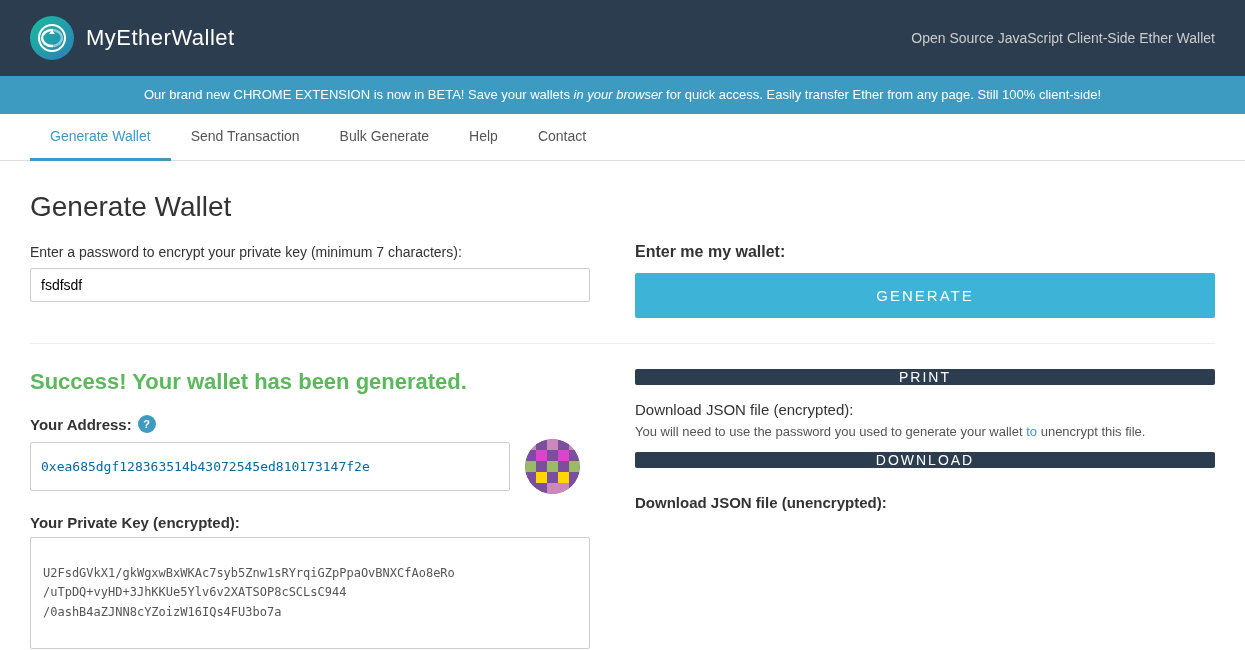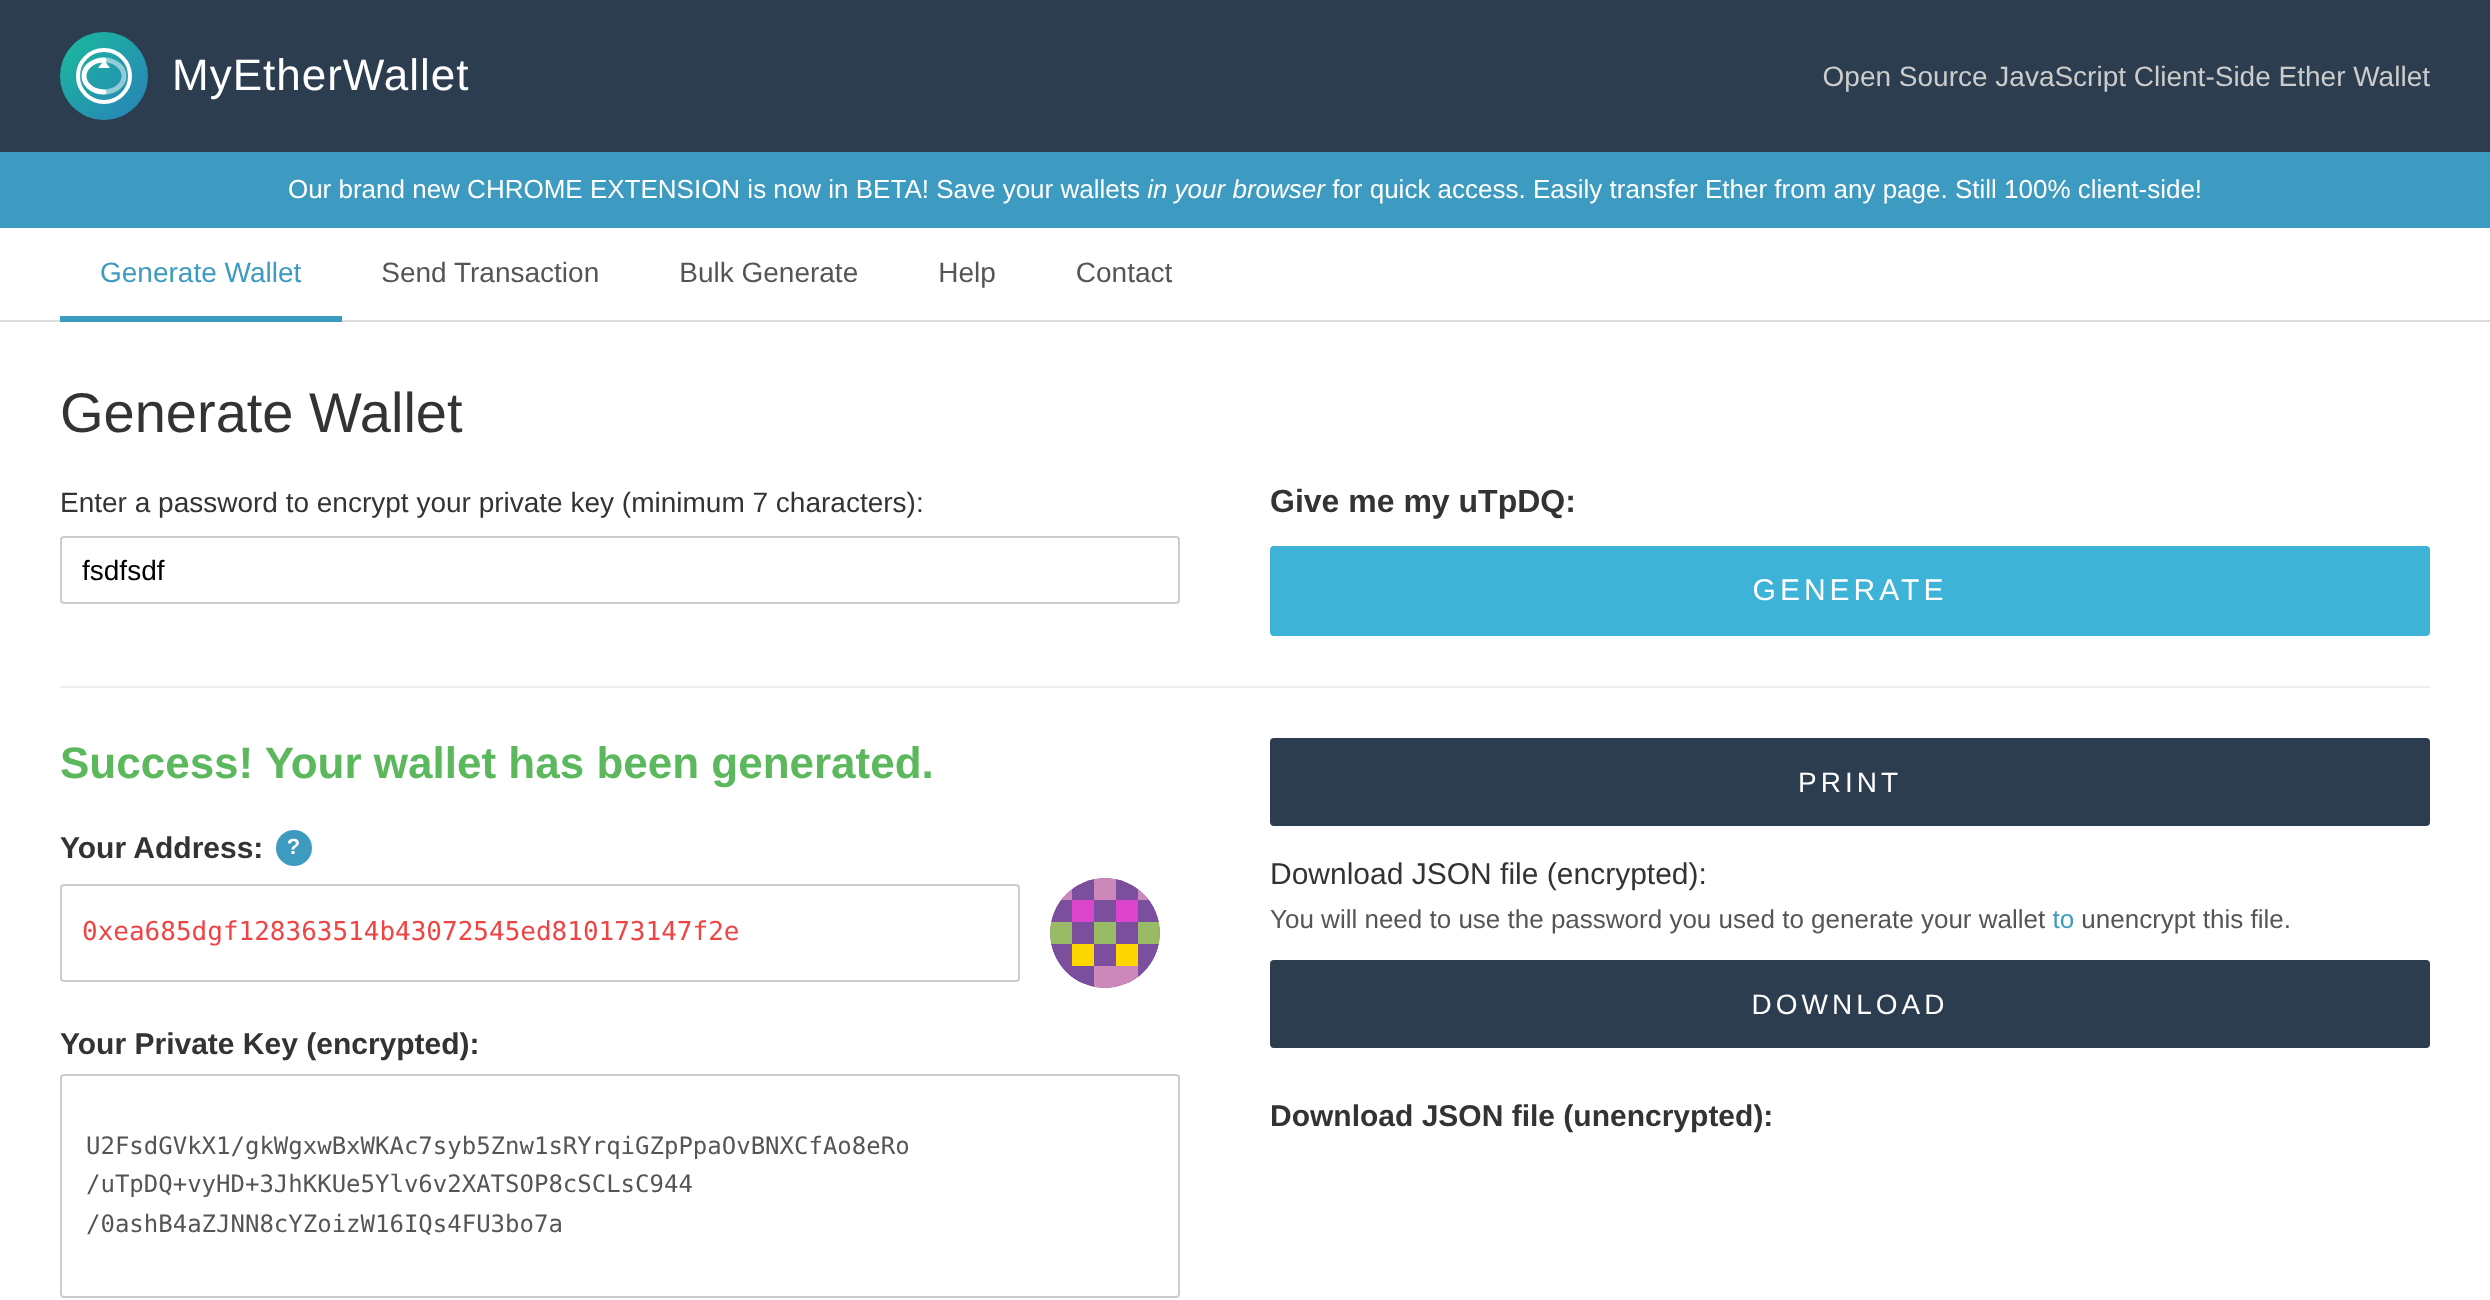--- a/index.html
+++ b/index.html
@@ -190,21 +190,21 @@
       gap: 15px;
     }
 
     .address-input {
       flex: 1;
       padding: 16px 10px;
       border: 1px solid #ccc;
       border-radius: 2px;
       font-size: 13px;
       font-family: monospace;
-      color: #ef4444;
+      color: #0369a1;
       max-width: 480px;
     }
 
     .identicon {
       width: 55px;
       height: 55px;
       border-radius: 50%;
       flex-shrink: 0;
       overflow: hidden;
     }
@@ -231,21 +231,21 @@
       font-size: 15px;
       font-weight: bold;
       margin-bottom: 10px;
     }
 
     .btn-dark {
       background: #2b3d4f;
       color: white;
       border: none;
       width: 100%;
-      padding: 14px;
+      padding: 0;
       font-size: 14px;
       letter-spacing: 2px;
       cursor: pointer;
       border-radius: 2px;
       margin-bottom: 16px;
     }
 
     .download-label {
       font-size: 15px;
       font-weight: normal;
@@ -304,21 +304,21 @@
   <h1 class="page-title">Generate Wallet</h1>
 
   <div class="two-col">
     <div class="col-left">
       <label class="password-label">
         <span>Enter a password to encrypt your private key</span><span> (minimum 7 characters):</span>
       </label>
       <input class="password-input" type="text" value="fsdfsdf" style="">
     </div>
     <div class="col-right">
-      <div class="give-me-label">Give me my uTpDQ:</div>
+      <div class="give-me-label">Enter me my wallet:</div>
       <button class="btn-generate">GENERATE</button>
     </div>
   </div>
 
   <hr class="divider">
 
   <div class="two-col">
     <div class="col-left">
       <div class="success-title">Success! Your wallet has been generated.</div>
 

